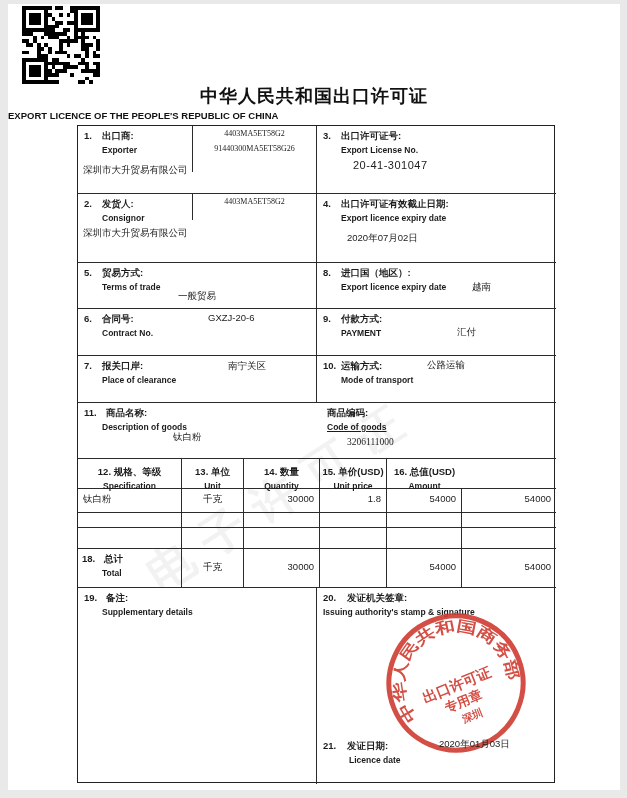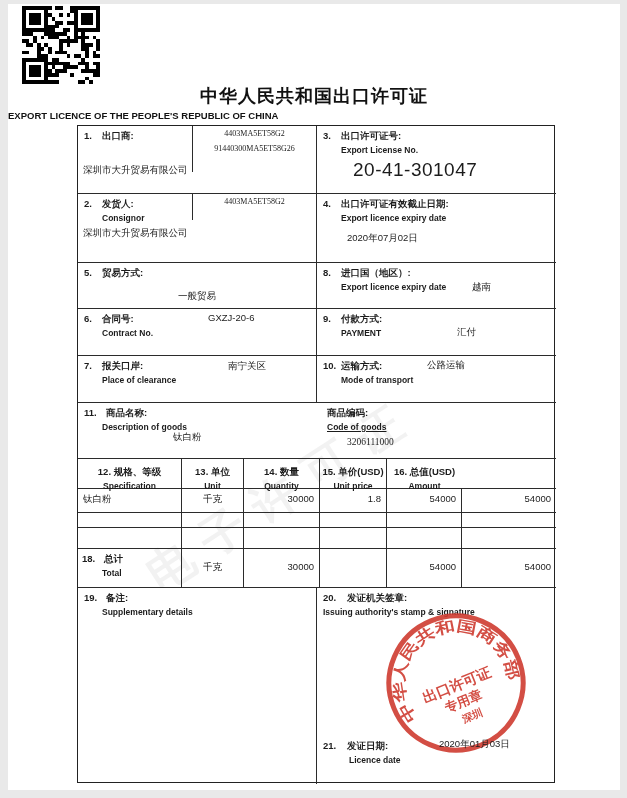--- a/index.html
+++ b/index.html
@@ -29,21 +29,21 @@
   .lblrow{display:flex;padding:4px 0 0 6px;}
   .num{font-size:9.5px;font-weight:bold;width:18px;flex:none;}
   .zh{font-size:9.5px;font-weight:bold;}
   .en{font-size:8.5px;font-weight:bold;padding-left:24px;margin-top:2px;}
   .codebox{position:absolute;right:0;top:0;width:124px;border-left:1px solid #2b2b2b;
            text-align:center;font-family:"Liberation Serif","DejaVu Serif",serif;
            font-size:8px;box-sizing:border-box;padding-top:3px;}
   .codebox div{margin-bottom:6px;}
   .company{position:absolute;left:5px;top:38px;font-size:9.5px;}
   .company2{position:absolute;left:5px;top:33px;font-size:9.5px;}
-  .licno{position:absolute;left:36px;top:33px;font-size:19px;letter-spacing:0.5px;}
+  .licno{position:absolute;left:36px;top:33px;font-size:11px;letter-spacing:0.5px;}
   .inlineval{position:absolute;font-size:9.5px;}
   
   .gc{box-sizing:border-box;border-right:1px solid #2b2b2b;position:relative;}
   .gc:last-child{border-right:none;}
   .gc1{width:104px;} .gc2{width:62px;} .gc3{width:76px;}
   .gc4{width:67px;} .gc5{width:75px;} .gc6{width:94px;}
   .ghead{text-align:center;padding-top:2px;}
   .ghead .zh{font-size:9.5px;}
   .ghead .en{padding-left:0;text-align:center;}
   .gnum{font-size:9.5px;text-align:right;padding:4px 5px 0 0;}
@@ -207,20 +207,21 @@
   <div class="watermark">电子许可证</div>
 
   <div class="form">
 
     <div class="row" style="top:0;height:68px;">
       <div class="cellL">
         <div class="lblrow">
             <span class="num">1.</span>
             <span class="zh">出口商:</span>
           </div>
+        <div class="en">Exporter</div>
         <div class="company">深圳市大升贸易有限公司</div>
         <div class="codebox" style="height:46px;">
           <div>4403MA5ET58G2</div>
           <div>91440300MA5ET58G26</div>
         </div>
       </div>
       <div class="cellR">
         <div class="lblrow">
             <span class="num">3.</span>
             <span class="zh">出口许可证号:</span>
@@ -251,20 +252,21 @@
         <div class="inlineval" style="left:30px;top:38px;">2020年07月02日</div>
       </div>
     </div>
 
     <div class="row" style="top:137px;height:46px;">
       <div class="cellL">
         <div class="lblrow">
             <span class="num">5.</span>
             <span class="zh">贸易方式:</span>
           </div>
+        <div class="en">Terms of trade</div>
         <div class="inlineval" style="left:100px;top:3px;margin-top:24px;">一般贸易</div>
       </div>
       <div class="cellR">
         <div class="lblrow">
             <span class="num">8.</span>
             <span class="zh">进口国（地区）:</span>
           </div>
         <div class="en">Export licence expiry date</div>
         <div class="inlineval" style="left:155px;top:18px;">越南</div>
       </div>

